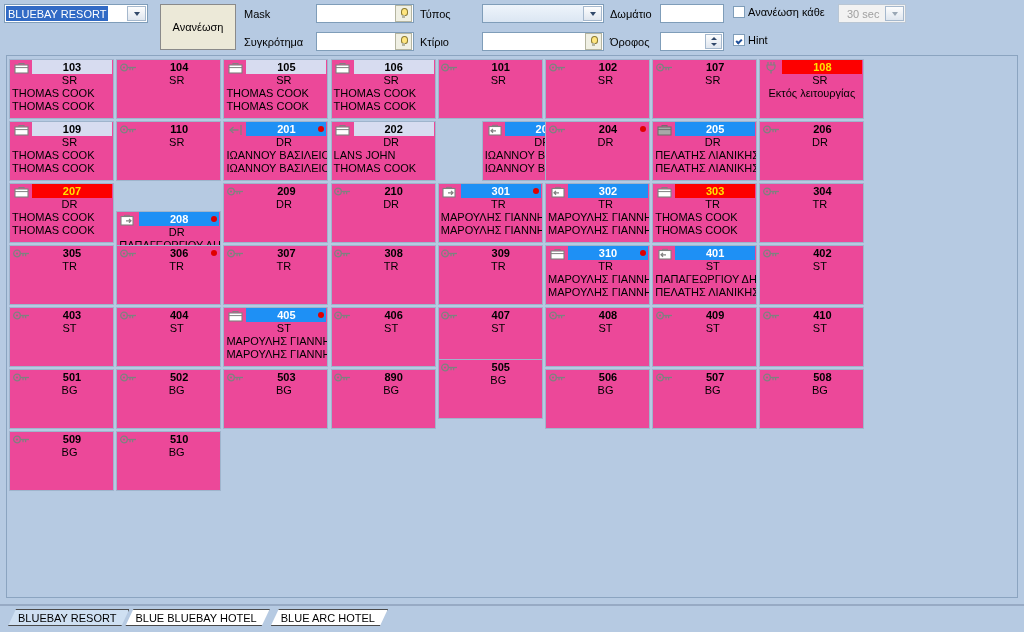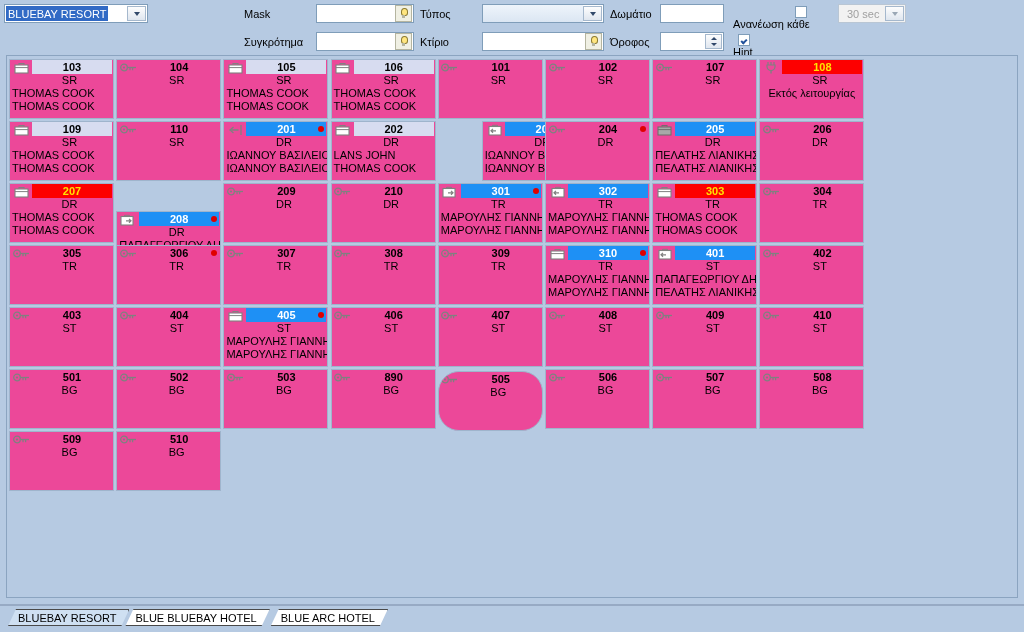--- a/index.html
+++ b/index.html
@@ -158,24 +158,23 @@
     background: #ece9d8;
     border: 1px solid #8a8a8a;
     display: flex; align-items: center; justify-content: center;
     font-size: 11px;
     color: #000;
     cursor: default;
   }
 
   .chk {
     position: absolute;
-    display: flex; align-items: flex-end;
+    display: flex; align-items: center;
     font-size: 11px;
     white-space: nowrap;
-    flex-direction: column;
   }
   .chk .box {
     width: 12px; height: 12px;
     box-sizing: border-box;
     border: 1px solid #7f9db9;
     background: #fff;
     margin-right: 3px;
     position: relative;
     flex: 0 0 12px;
   }
@@ -311,20 +310,21 @@
   <div id="toolbar">
 
     <div class="combo" id="hotel-combo" style="left:4px; top:4px; width:144px;">
       <div class="combo-text sel">BLUEBAY RESORT</div>
       <div style="flex:1 1 auto;"></div>
       <div class="combo-btn">
         <span class="arrow-dn"></span>
       </div>
     </div>
 
+    <div id="refresh-btn">Ανανέωση</div>
 
     <div class="tb-label" style="left:244px; top:8px;">Mask</div>
     <div class="textbox" style="left:316px; top:4px; width:98px;">
       <div class="tb-inner"></div>
       <div class="bulb-btn">
           <span class="bulb-glyph"></span>
         </div>
     </div>
 
     <div class="tb-label" style="left:244px; top:36px;">Συγκρότημα</div>
@@ -1074,21 +1074,21 @@
                 <path d="M7.2 5.5 H16" stroke="#808080" stroke-width="1.3"></path>
                 <path d="M10 5.5 V8.3 M12.6 5.5 V8.3" stroke="#808080" stroke-width="1.3"></path>
               </svg>
             </span>
             <span class="card-num st-vacant">890</span>
           </div>
           <div class="card-type">BG</div>
           <div class="card-line"></div>
           <div class="card-line"></div>
         </div>
-        <div class="card" style="left: 430.8px; top: 315px; border-radius: 21px;">
+        <div class="card" style="left: 430.8px; top: 303px;">
           <div class="card-head">
             <span class="card-icon">
               <svg class="ic" width="17" height="11" viewBox="0 0 17 11">
                 <circle cx="4" cy="5.5" r="3.3" fill="none" stroke="#808080" stroke-width="1.3"></circle>
                 <circle cx="4" cy="5.5" r="1.1" fill="#808080"></circle>
                 <path d="M7.2 5.5 H16" stroke="#808080" stroke-width="1.3"></path>
                 <path d="M10 5.5 V8.3 M12.6 5.5 V8.3" stroke="#808080" stroke-width="1.3"></path>
               </svg>
             </span>
             <span class="card-num st-vacant">505</span>

